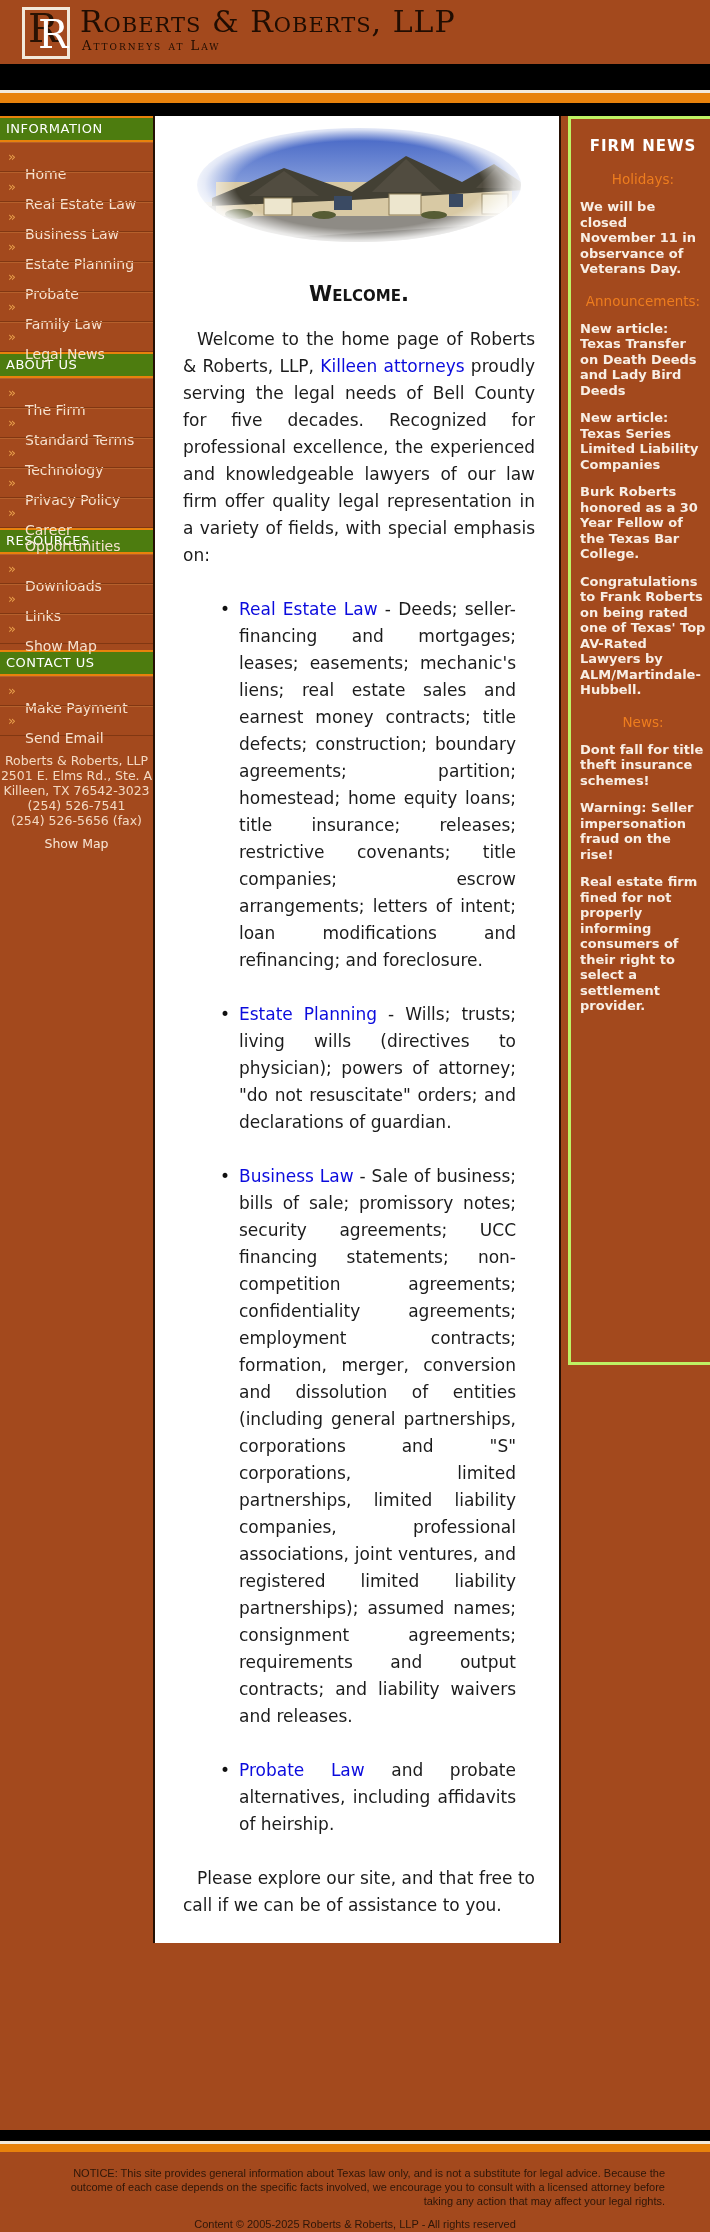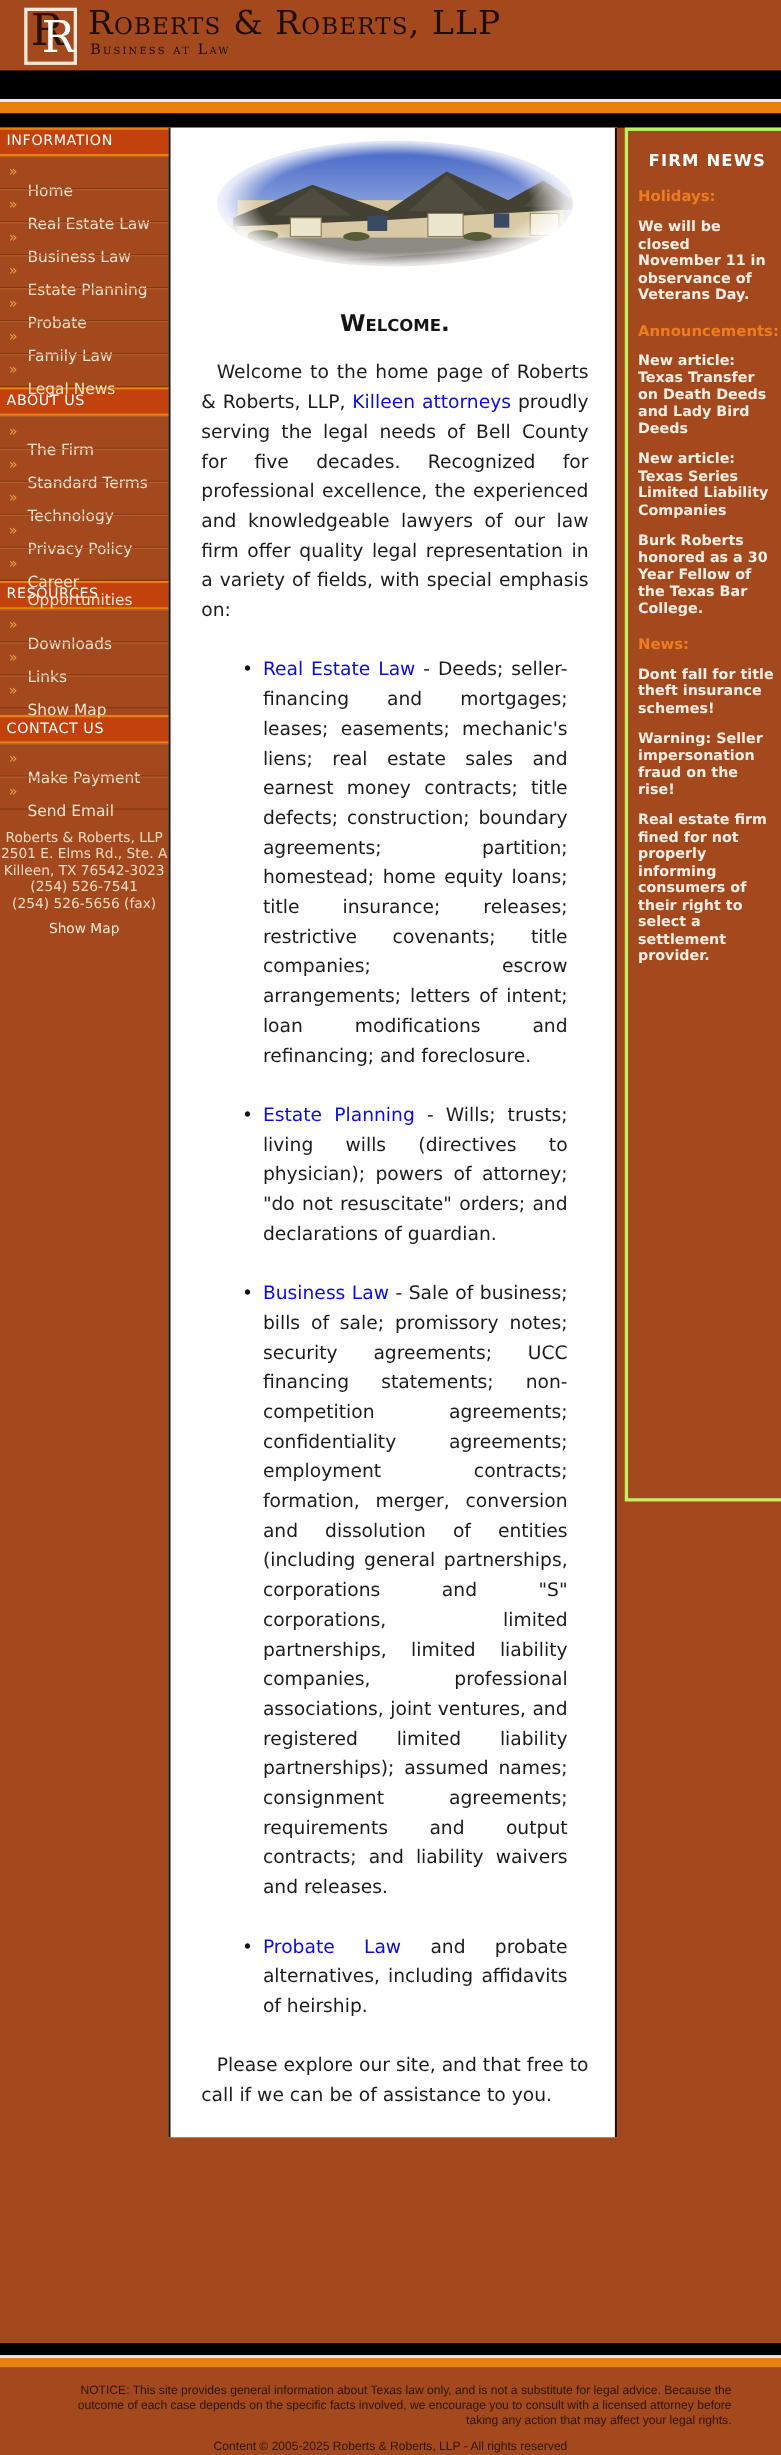--- a/index.html
+++ b/index.html
@@ -37,21 +37,21 @@
   }
   
   .divider-top { position:absolute; top:64px; left:0; width:710px; }
   .d-black1 { height:26px; background:#000000; }
   .d-cream  { height:3px;  background:#F3E9DA; }
   .d-orange { height:10px; background:#E8820C; }
   .d-black2 { height:13px; background:#000000; }
   
   .sidebar { position:absolute; top:116px; left:0; width:153px; }
   .nav-header {
-    background:#c2410c; color:#FFFFFF;
+    background:#4d7c0f; color:#FFFFFF;
     border-top:2px solid #E8820C; border-bottom:2px solid #E8820C;
     height:22px; line-height:22px; padding-left:6px;
     font-size:13px; letter-spacing:0.5px;
     position:relative; z-index:1;
   }
   .nav-item {
     display:block; position:relative; height:30px; z-index:2;
     border-top:1px solid #B5602C; border-bottom:1px solid #813712;
     box-sizing:border-box; cursor:pointer; text-decoration:none;
   }
@@ -94,21 +94,21 @@
   
   .news-panel {
     position:absolute; top:116px; left:568px; width:148px; height:1249px;
     box-sizing:border-box; border:3px solid #bef264;
     background:#A3491D; padding:10px 7px 0 9px;
   }
   .news-title {
     margin:8px 0 0 0; text-align:center;
     color:#FFFFFF; font-size:15px; font-weight:bold; letter-spacing:1px;
   }
-  .news-heading { margin:16px 0 0 0; color:#EE7D1E; font-size:13.5px; font-weight:bold; }
+  .news-heading { margin:16px 0 0 0; color:#EE7D1E; font-size:13.5px; font-weight:normal;text-align:center; }
   .news-item { margin:12px 0 0 0; color:#F8EEE4; font-size:13px; line-height:15.5px;font-weight:bold; }
   
   .footer { position:absolute; top:2130px; left:0; width:710px; height:102px; background:#A3491D; }
   .footer-notice {
     margin:14px auto 0; width:620px; text-align:right;
     font-family:"Liberation Sans", sans-serif;
     color:#2E1608; font-size:11px; line-height:14px;
   }
   .footer-copy {
     margin:10px auto 0; text-align:center;
@@ -120,21 +120,21 @@
 <body>
 
 <div class="page">
 
   <div class="header">
     <div class="logo-box">
       <span class="logo-r-back">R</span>
       <span class="logo-r-front">R</span>
     </div>
     <div class="header-title">Roberts &amp; Roberts, LLP</div>
-    <div class="header-subtitle">Business at Law</div>
+    <div class="header-subtitle">Attorneys at Law</div>
   </div>
 
   <div class="divider-top">
     <div class="d-black1"></div>
     <div class="d-cream"></div>
     <div class="d-orange"></div>
     <div class="d-black2"></div>
   </div>
 
   <div class="sidebar">
@@ -284,20 +284,21 @@
   <div class="news-panel">
     <h2 class="news-title">FIRM NEWS</h2>
 
     <div class="news-heading">Holidays:</div>
     <div class="news-item">We will be closed November 11 in observance of Veterans Day.</div>
 
     <div class="news-heading">Announcements:</div>
     <div class="news-item">New article: Texas Transfer on Death Deeds and Lady Bird Deeds</div>
     <div class="news-item">New article: Texas Series Limited Liability Companies</div>
     <div class="news-item">Burk Roberts honored as a 30 Year Fellow of the Texas Bar College.</div>
+    <div class="news-item">Congratulations to Frank Roberts on being rated one of Texas' Top AV-Rated Lawyers by ALM/Martindale-Hubbell.</div>
 
     <div class="news-heading">News:</div>
     <div class="news-item">Dont fall for title theft insurance schemes!</div>
     <div class="news-item">Warning: Seller impersonation fraud on the rise!</div>
     <div class="news-item">Real estate firm fined for not properly informing consumers of their right to select a settlement provider.</div>
   </div>
 
   <div class="footer">
     <div class="d-black2" style="height:11px;"></div>
     <div class="d-cream"></div>

